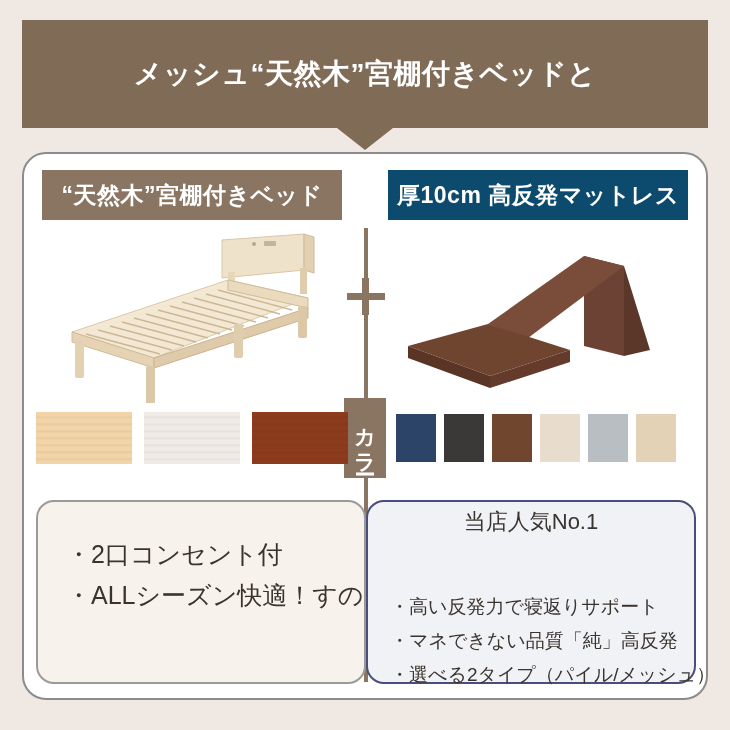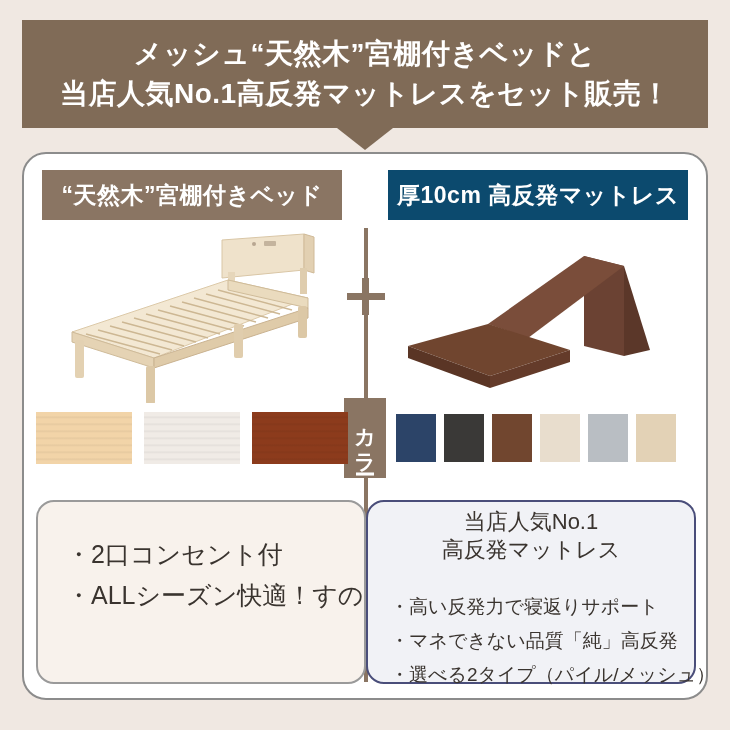--- a/index.html
+++ b/index.html
@@ -128,21 +128,20 @@
   .feat-right{left:386px;top:586px;}
   .feat-right li{
     font-size:19px;color:#3A342F;line-height:1.78;white-space:nowrap;font-weight:500;
   }
 </style>
 </head>
 <body>
 
 <div class="banner">
   <div class="banner-line">メッシュ“天然木”宮棚付きベッドと</div>
-  <div class="banner-line">当店人気No.1高反発マットレスをセット販売！</div>
 </div>
 <div class="banner-tail"></div>
 
 <div class="card"></div>
 
 <div class="prod-label label-bed">
   <span>“天然木”宮棚付きベッド</span>
 </div>
 <div class="prod-label label-mat">
   <span>厚10cm 高反発マットレス</span>
@@ -233,19 +232,18 @@
 
 <div class="panel panel-left"></div>
 <ul class="feat-list feat-left">
   <li>・2口コンセント付</li>
   <li>・ALLシーズン快適！すのこ</li>
 </ul>
 
 <div class="panel panel-right"></div>
 <div class="panel-title">
   <div>当店人気No.1</div>
-  <div>高反発マットレス</div>
 </div>
 <ul class="feat-list feat-right">
   <li>・高い反発力で寝返りサポート</li>
   <li>・マネできない品質「純」高反発</li>
   <li>・選べる2タイプ（パイル/メッシュ）</li>
 </ul>
 
 </body></html>

